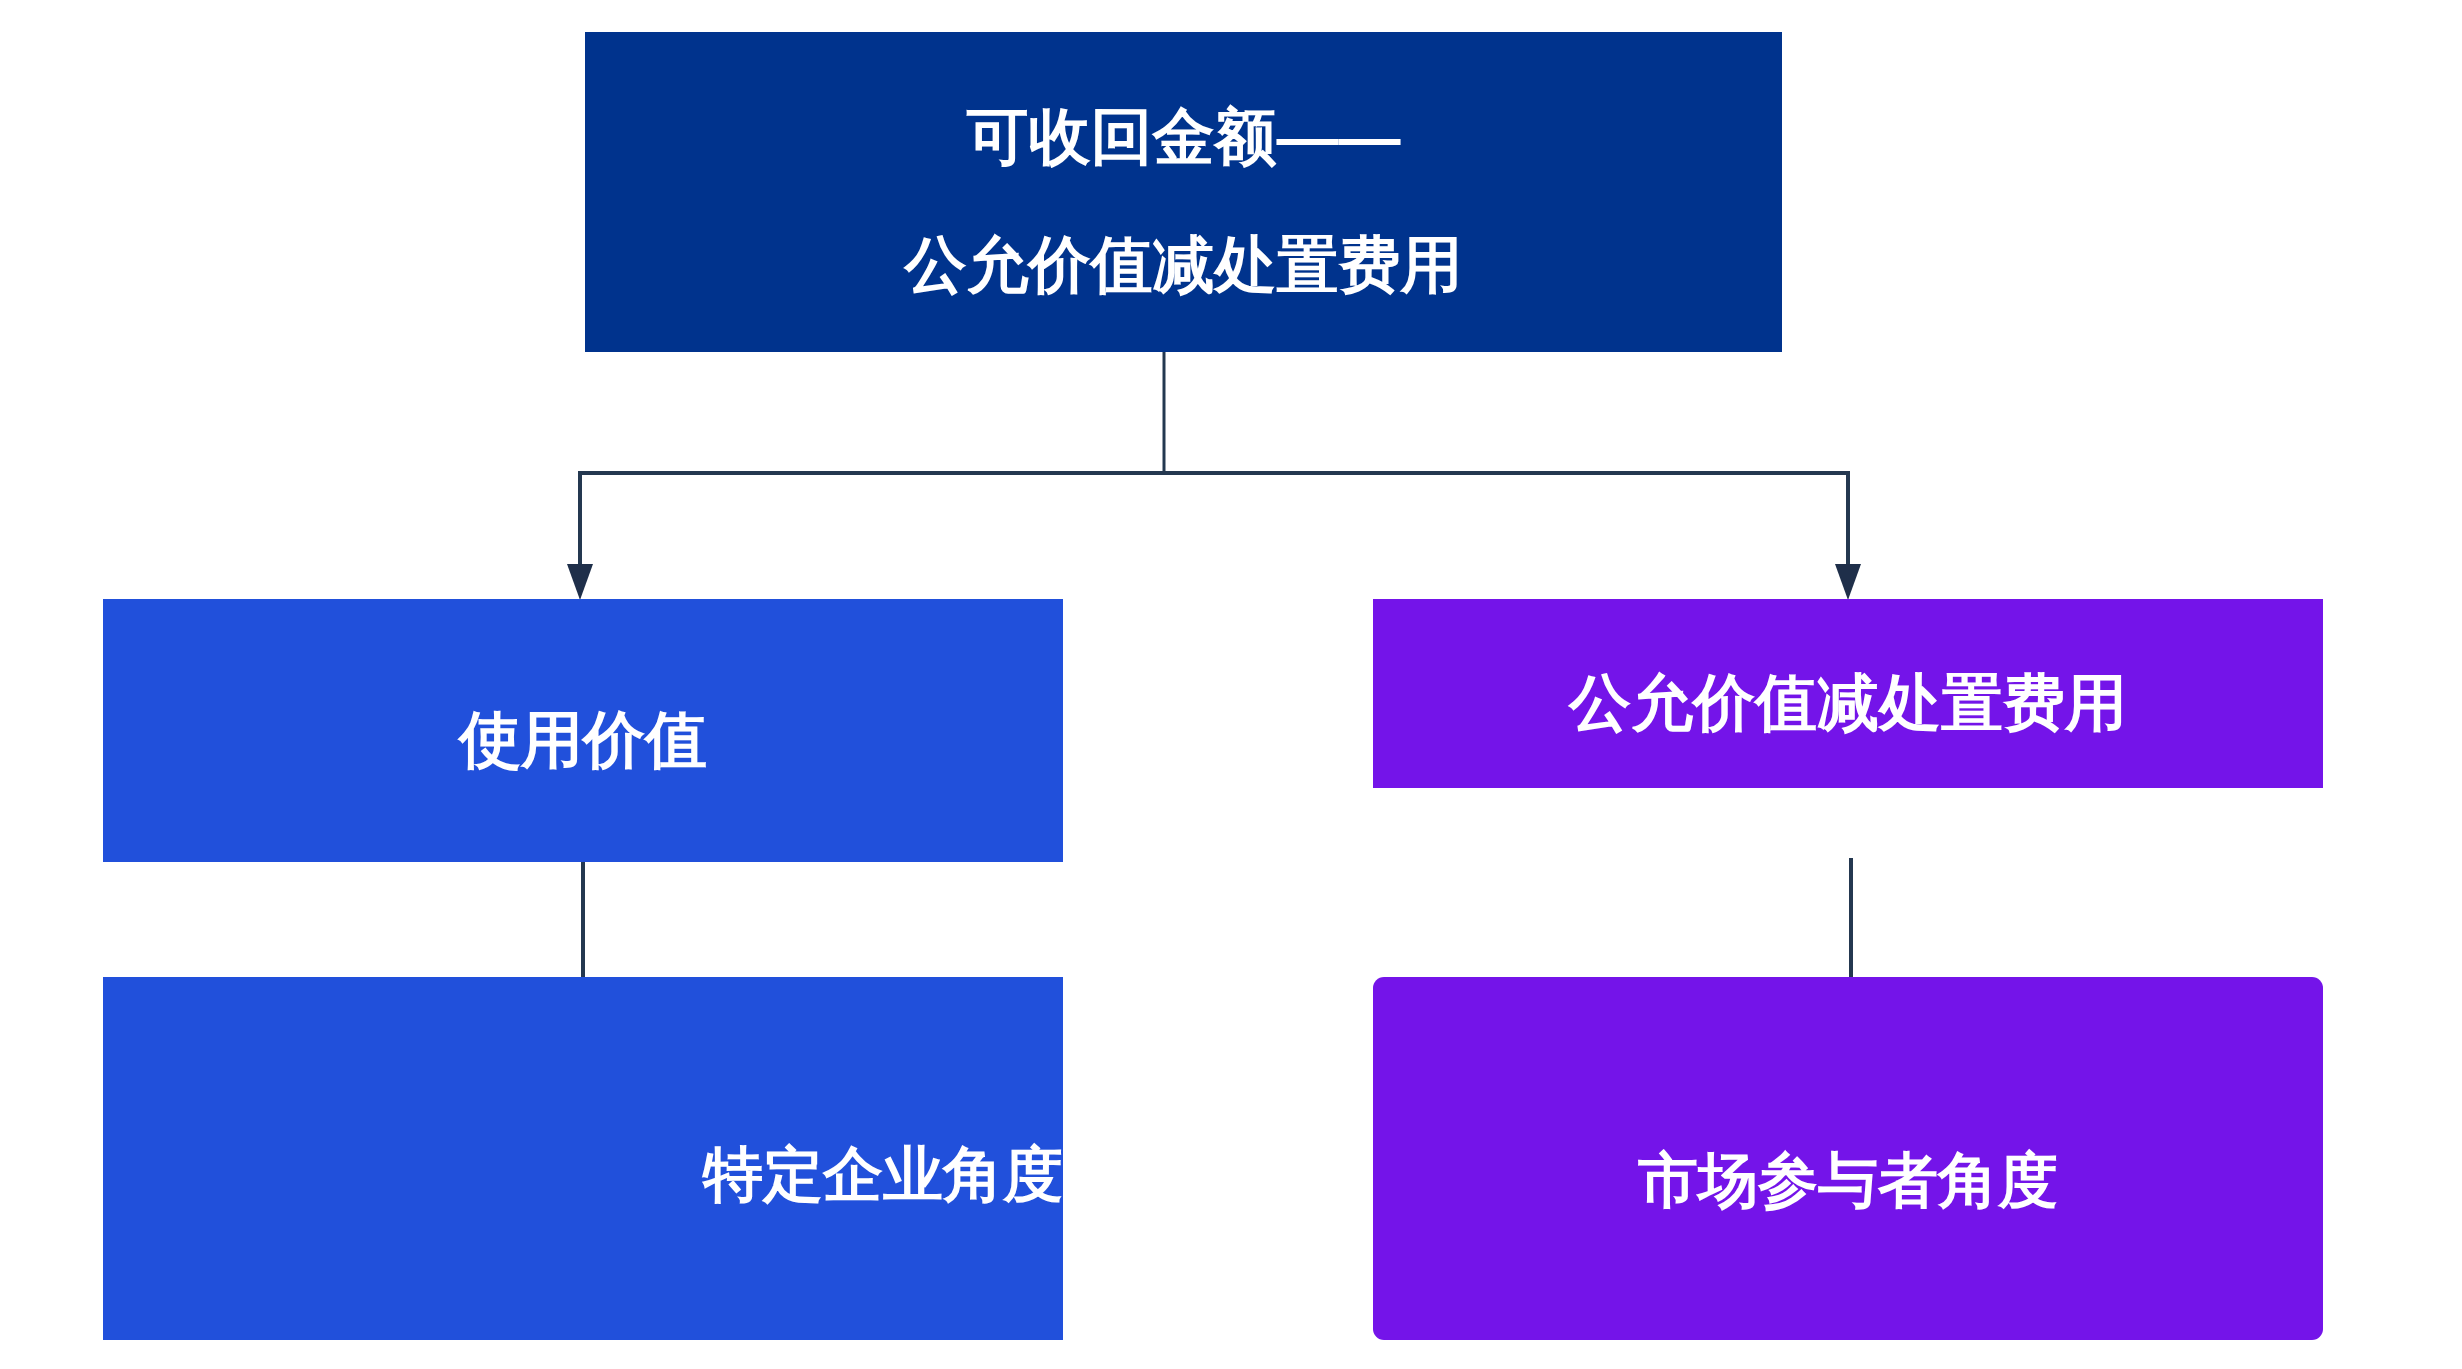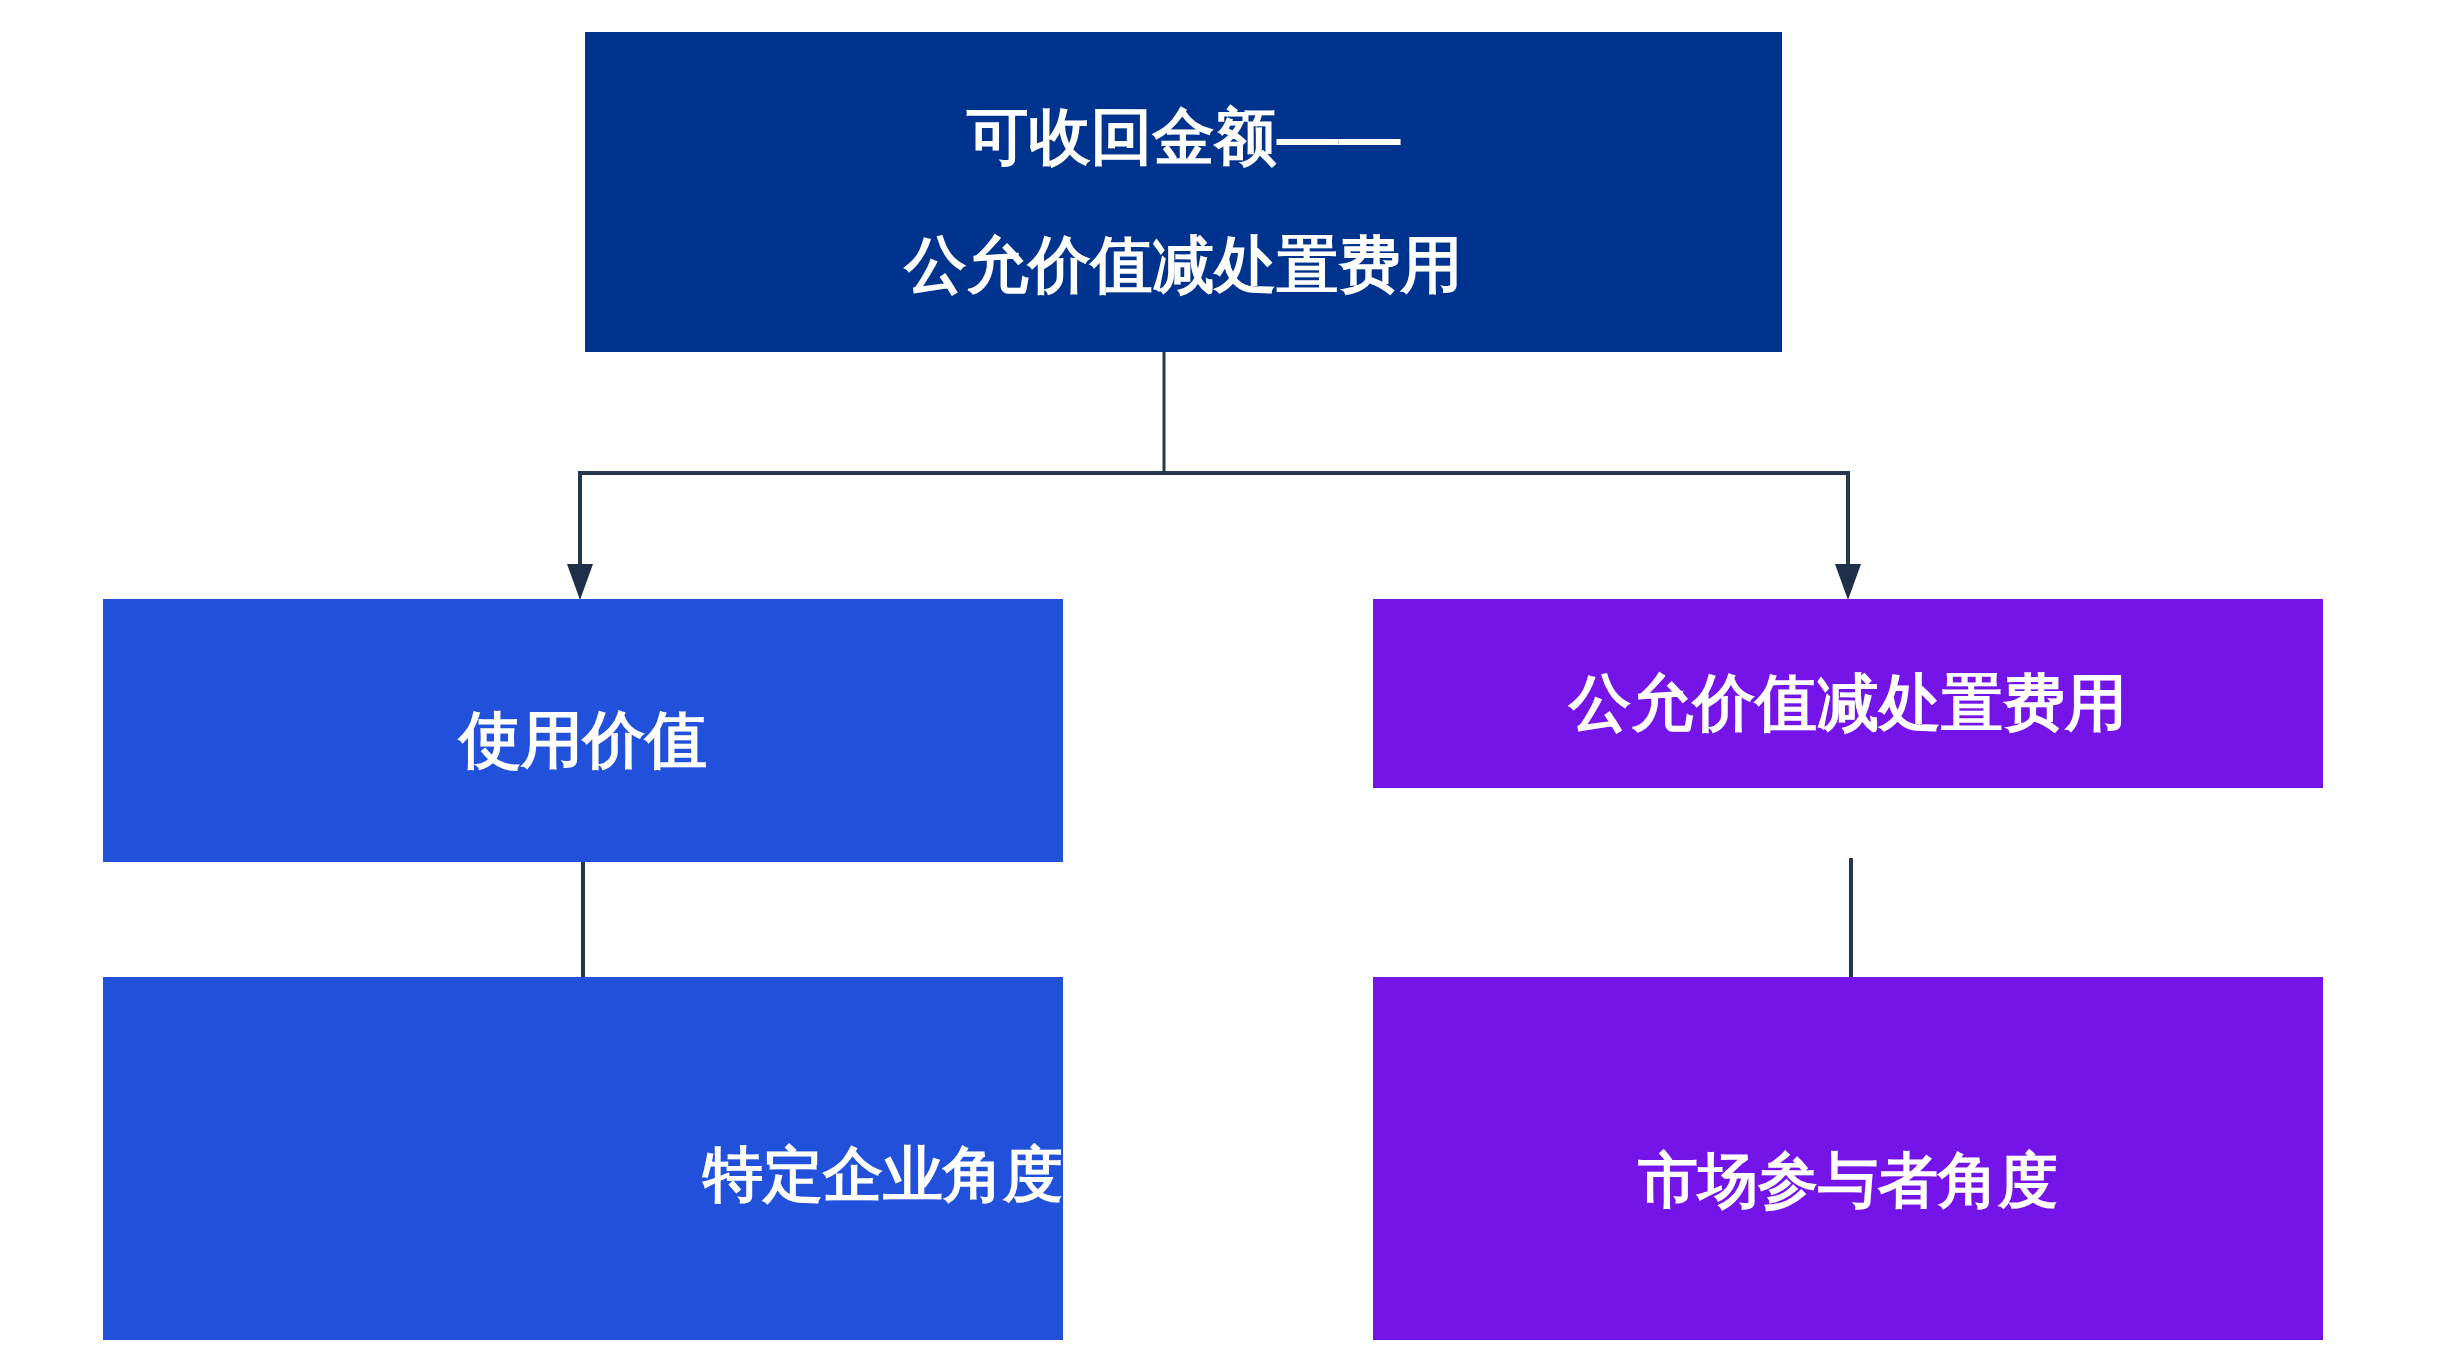--- a/index.html
+++ b/index.html
@@ -53,20 +53,21 @@
     background: var(--blue);
     font-size: 60px; line-height: 60px; gap: 48px;
     padding-top: 14px;
     align-items: flex-end;
   }
   .node-market {
     left: 1373px; top: 977px; width: 950px; height: 363px;
     background: var(--purple);
     font-size: 60px; line-height: 60px; gap: 48px;
     padding-top: 27px;
+    border-radius: 11px;
   }
   .fvlcd-dash {
     position: absolute;
     left: calc(50% - 80px);
     top: 196px;
     font-size: 30px;
     line-height: 30px;
     font-weight: 700;
     color: var(--text);
   }

